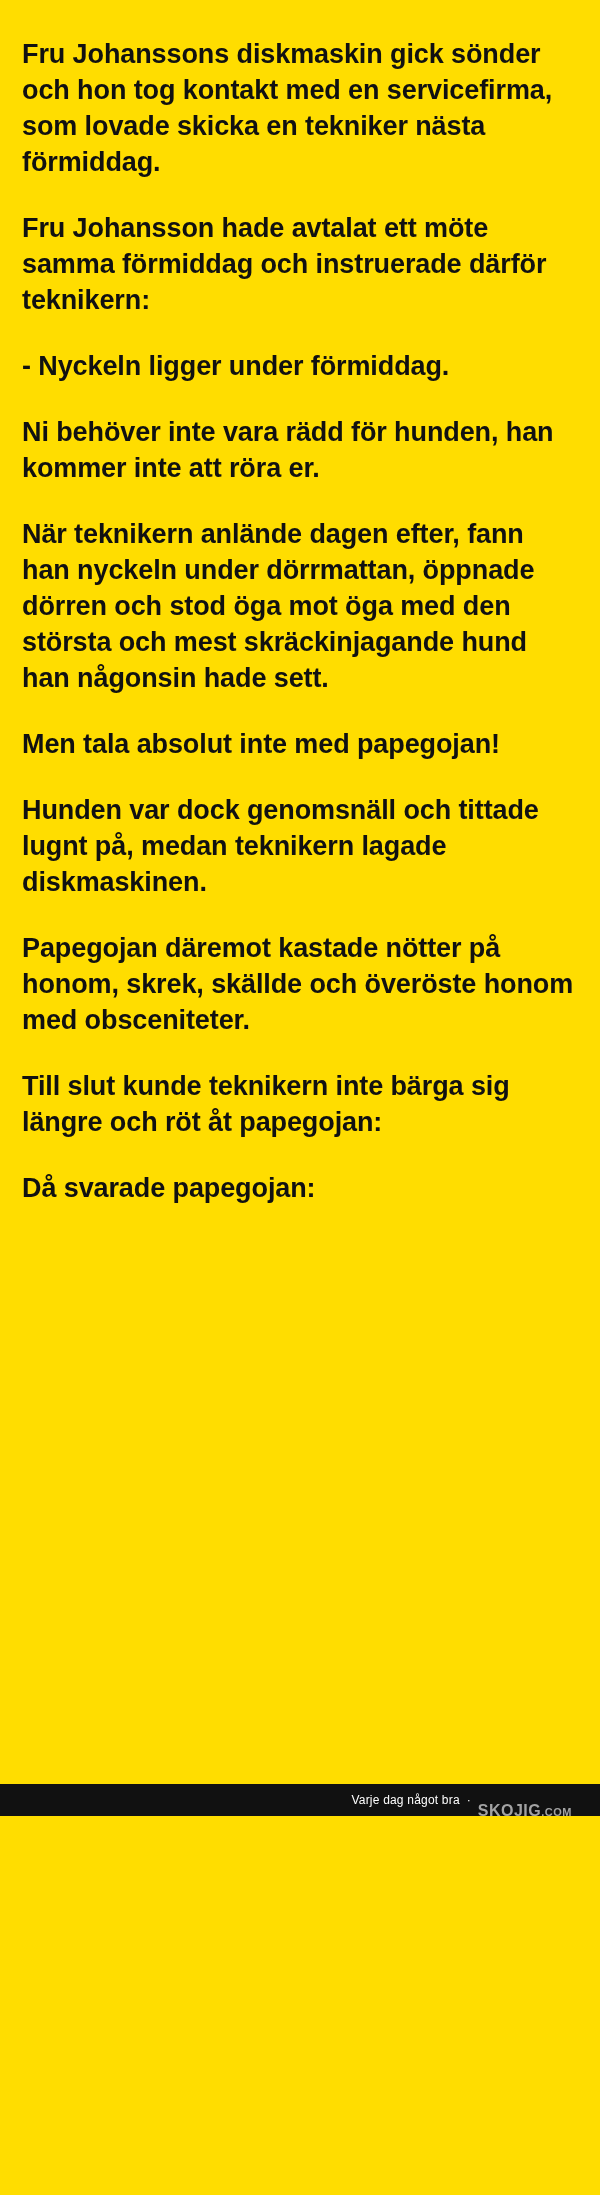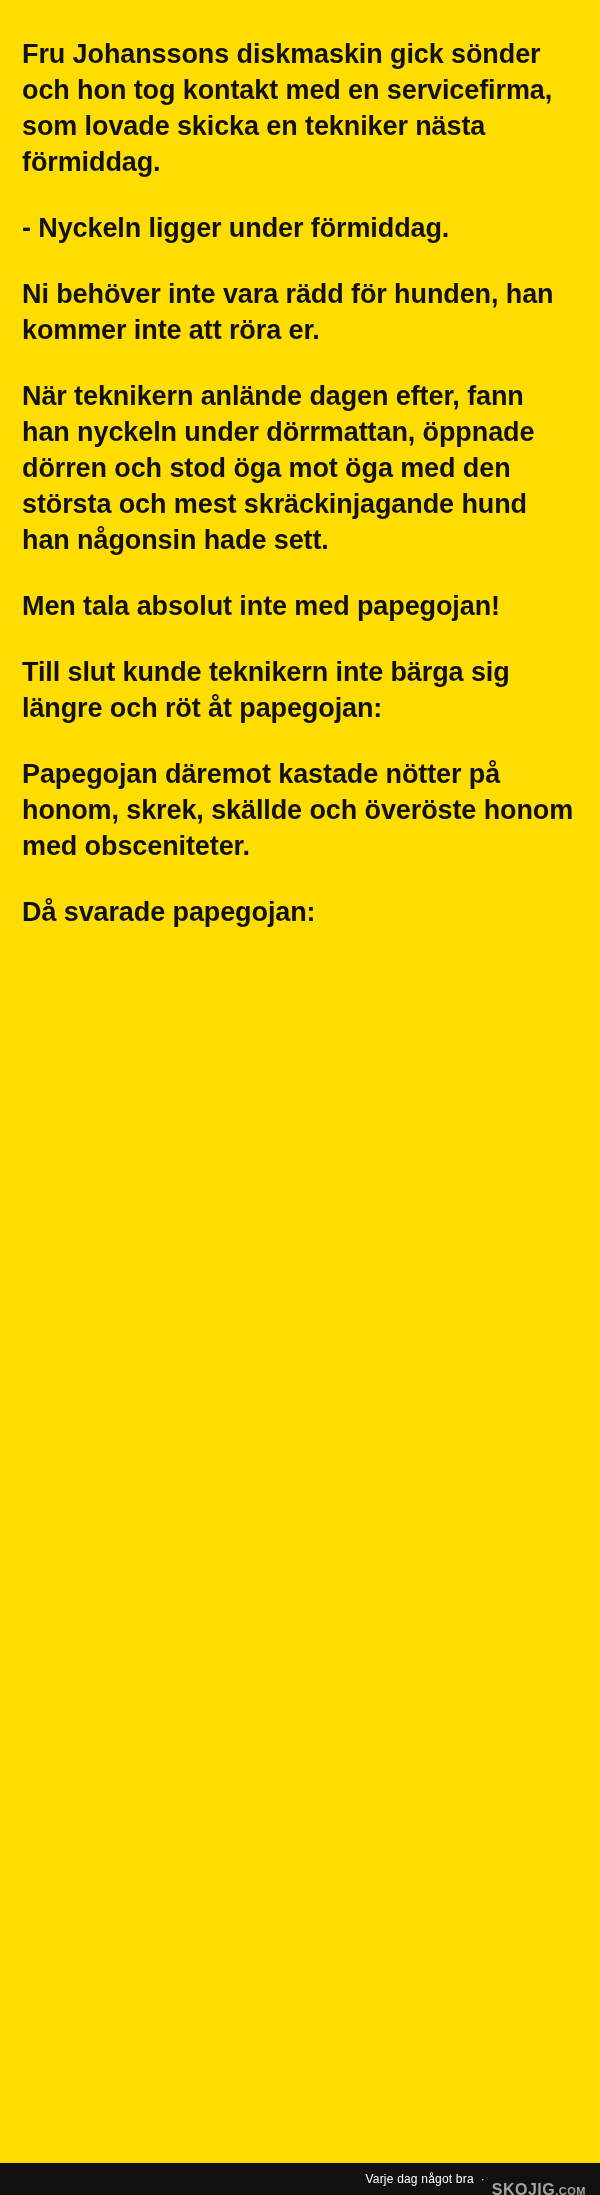--- a/index.html
+++ b/index.html
@@ -9,21 +9,21 @@
   }
   body {
     width: 600px;
     height: 2195px;
     position: relative;
     font-family: "Liberation Sans", sans-serif;
     overflow: hidden;
   }
   .page {
     width: 600px;
-    height: 2195px;
+    height: 1816px;
     background: #FFDD00;
     box-sizing: border-box;
     position: relative;
   }
   .content {
     padding: 36px 22px 0 22px;
   }
   .para {
     color: #111111;
     font-family: "Liberation Sans", sans-serif;
@@ -38,21 +38,21 @@
     position: absolute;
     left: 0;
     bottom: 0;
     width: 600px;
     height: 32px;
     background: #111111;
     display: flex;
     align-items: center;
     justify-content: flex-end;
     box-sizing: border-box;
-    padding-right: 14px;
+    padding-right: 28px;
   }
   .footer-tag {
     color: #FFFFFF;
     font-family: "Liberation Sans", sans-serif;
     font-size: 12px;
     font-weight: normal;
     letter-spacing: 0.2px;
     margin-right: 7px;
   }
   .footer-dot {
@@ -73,26 +73,28 @@
     font-weight: bold;
     letter-spacing: 0.5px;
   }
 </style>
 </head>
 <body>
 
 <div class="page">
   <div class="content">
     <p class="para">Fru Johanssons diskmaskin gick sönder och hon tog kontakt med en servicefirma, som lovade skicka en tekniker nästa förmiddag.</p>
+    <p class="para">Fru Johansson hade avtalat ett möte samma förmiddag och instruerade därför teknikern:</p>
     <p class="para">- Nyckeln ligger under förmiddag.</p>
     <p class="para">Ni behöver inte vara rädd för hunden, han kommer inte att röra er.</p>
     <p class="para">När teknikern anlände dagen efter, fann han nyckeln under dörrmattan, öppnade dörren och stod öga mot öga med den största och mest skräckinjagande hund han någonsin hade sett.</p>
     <p class="para">Men tala absolut inte med papegojan!</p>
+    <p class="para">Hunden var dock genomsnäll och tittade lugnt på, medan teknikern lagade diskmaskinen.</p>
+    <p class="para">Papegojan däremot kastade nötter på honom, skrek, skällde och överöste honom med obsceniteter.</p>
     <p class="para">Till slut kunde teknikern inte bärga sig längre och röt åt papegojan:</p>
-    <p class="para">Papegojan däremot kastade nötter på honom, skrek, skällde och överöste honom med obsceniteter.</p>
     <p class="para">Då svarade papegojan:</p>
   </div>
 
   <div class="footer-bar">
     <span class="footer-tag">Varje dag något bra</span>
     <span class="footer-dot">·</span>
     <span class="footer-brand"><span>SKOJIG</span><span class="tld">.COM</span></span>
   </div>
 </div>
 

